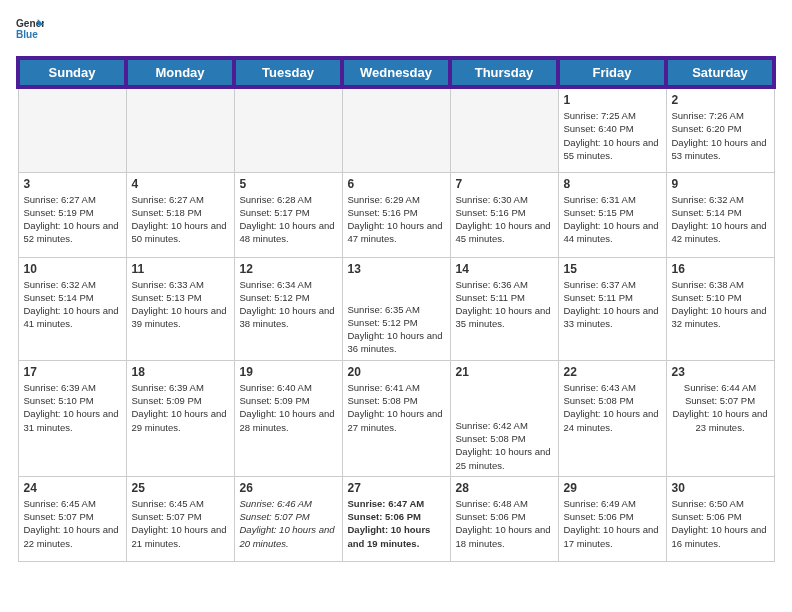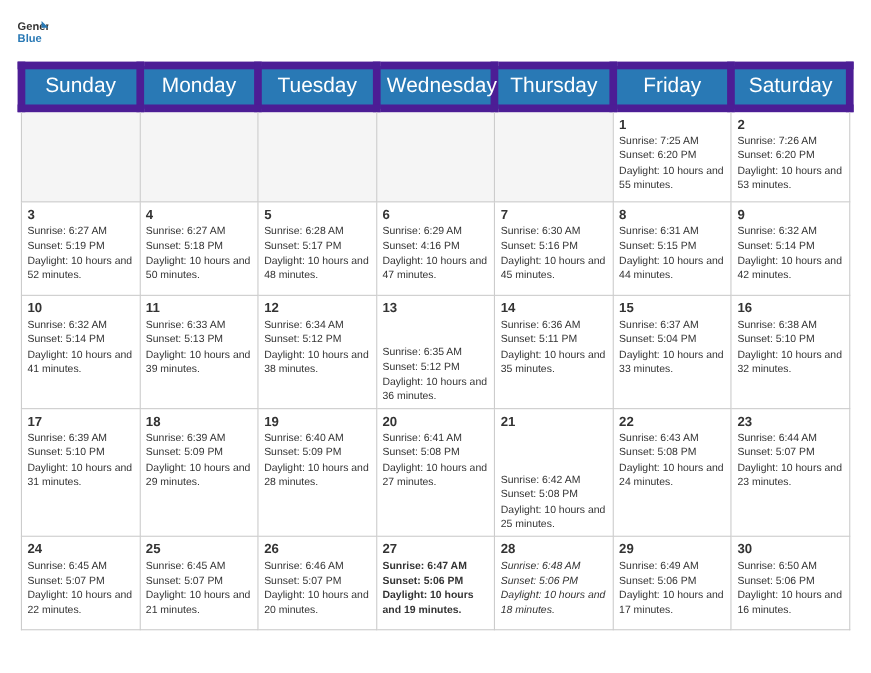--- a/index.html
+++ b/index.html
@@ -38,24 +38,24 @@
       color: #555;
     }
     .calendar {
       width: 100%;
       border-collapse: collapse;
       table-layout: fixed;
     }
     .calendar th {
       background-color: #2979b5;
       color: #fff;
-      font-size: 19px;
-      font-weight: normal;
+      font-size: 13px;
+      font-weight: bold;
       padding: 5px 6px;
-      border: 7px solid #4c1d95;
+      border: 4px solid #4c1d95;
     }
     .calendar td {
       border: 1px solid #ccc;
       vertical-align: top;
       padding: 4px 5px;
       font-size: 10px;
       color: #333;
       height: 85px;
       background: #fff;
     }
@@ -106,21 +106,21 @@
   <tbody id="calendar-body">
       <tr>
         <td class="empty"></td>
         <td class="empty"></td>
         <td class="empty"></td>
         <td class="empty"></td>
         <td class="empty"></td>
         <td>
           <span class="day-num">1</span>
           <div class="cell-info" style="white-space: pre-line;">Sunrise: 7:25 AM
-Sunset: 6:20 PM
+Sunset: 6:40 PM
 Daylight: 10 hours and 55 minutes.</div>
         </td>
         <td>
           <span class="day-num">2</span>
           <div class="cell-info" style="white-space: pre-line;">Sunrise: 7:26 AM
 Sunset: 6:20 PM
 Daylight: 10 hours and 53 minutes.</div>
         </td>
       </tr>
       <tr>
@@ -138,21 +138,21 @@
         </td>
         <td>
           <span class="day-num">5</span>
           <div class="cell-info" style="white-space: pre-line;">Sunrise: 6:28 AM
 Sunset: 5:17 PM
 Daylight: 10 hours and 48 minutes.</div>
         </td>
         <td>
           <span class="day-num">6</span>
           <div class="cell-info" style="white-space: pre-line;">Sunrise: 6:29 AM
-Sunset: 4:16 PM
+Sunset: 5:16 PM
 Daylight: 10 hours and 47 minutes.</div>
         </td>
         <td>
           <span class="day-num">7</span>
           <div class="cell-info" style="white-space: pre-line;">Sunrise: 6:30 AM
 Sunset: 5:16 PM
 Daylight: 10 hours and 45 minutes.</div>
         </td>
         <td>
           <span class="day-num">8</span>
@@ -194,21 +194,21 @@
         </td>
         <td>
           <span class="day-num">14</span>
           <div class="cell-info" style="white-space: pre-line;">Sunrise: 6:36 AM
 Sunset: 5:11 PM
 Daylight: 10 hours and 35 minutes.</div>
         </td>
         <td>
           <span class="day-num">15</span>
           <div class="cell-info" style="white-space: pre-line;">Sunrise: 6:37 AM
-Sunset: 5:04 PM
+Sunset: 5:11 PM
 Daylight: 10 hours and 33 minutes.</div>
         </td>
         <td>
           <span class="day-num">16</span>
           <div class="cell-info" style="white-space: pre-line;">Sunrise: 6:38 AM
 Sunset: 5:10 PM
 Daylight: 10 hours and 32 minutes.</div>
         </td>
       </tr>
       <tr>
@@ -243,53 +243,53 @@
 Daylight: 10 hours and 25 minutes.</div>
         </td>
         <td>
           <span class="day-num">22</span>
           <div class="cell-info" style="white-space: pre-line;">Sunrise: 6:43 AM
 Sunset: 5:08 PM
 Daylight: 10 hours and 24 minutes.</div>
         </td>
         <td>
           <span class="day-num">23</span>
-          <div class="cell-info" style="white-space: pre-line;">Sunrise: 6:44 AM
+          <div class="cell-info" style="white-space: pre-line; text-align: center;">Sunrise: 6:44 AM
 Sunset: 5:07 PM
 Daylight: 10 hours and 23 minutes.</div>
         </td>
       </tr>
       <tr>
         <td>
           <span class="day-num">24</span>
           <div class="cell-info" style="white-space: pre-line;">Sunrise: 6:45 AM
 Sunset: 5:07 PM
 Daylight: 10 hours and 22 minutes.</div>
         </td>
         <td>
           <span class="day-num">25</span>
           <div class="cell-info" style="white-space: pre-line;">Sunrise: 6:45 AM
 Sunset: 5:07 PM
 Daylight: 10 hours and 21 minutes.</div>
         </td>
         <td>
           <span class="day-num">26</span>
-          <div class="cell-info" style="white-space: pre-line;">Sunrise: 6:46 AM
+          <div class="cell-info" style="white-space: pre-line; font-style: italic;">Sunrise: 6:46 AM
 Sunset: 5:07 PM
 Daylight: 10 hours and 20 minutes.</div>
         </td>
         <td>
           <span class="day-num">27</span>
           <div class="cell-info" style="white-space: pre-line; font-weight: bold;">Sunrise: 6:47 AM
 Sunset: 5:06 PM
 Daylight: 10 hours and 19 minutes.</div>
         </td>
         <td>
           <span class="day-num">28</span>
-          <div class="cell-info" style="white-space: pre-line; font-style: italic;">Sunrise: 6:48 AM
+          <div class="cell-info" style="white-space: pre-line;">Sunrise: 6:48 AM
 Sunset: 5:06 PM
 Daylight: 10 hours and 18 minutes.</div>
         </td>
         <td>
           <span class="day-num">29</span>
           <div class="cell-info" style="white-space: pre-line;">Sunrise: 6:49 AM
 Sunset: 5:06 PM
 Daylight: 10 hours and 17 minutes.</div>
         </td>
         <td>

